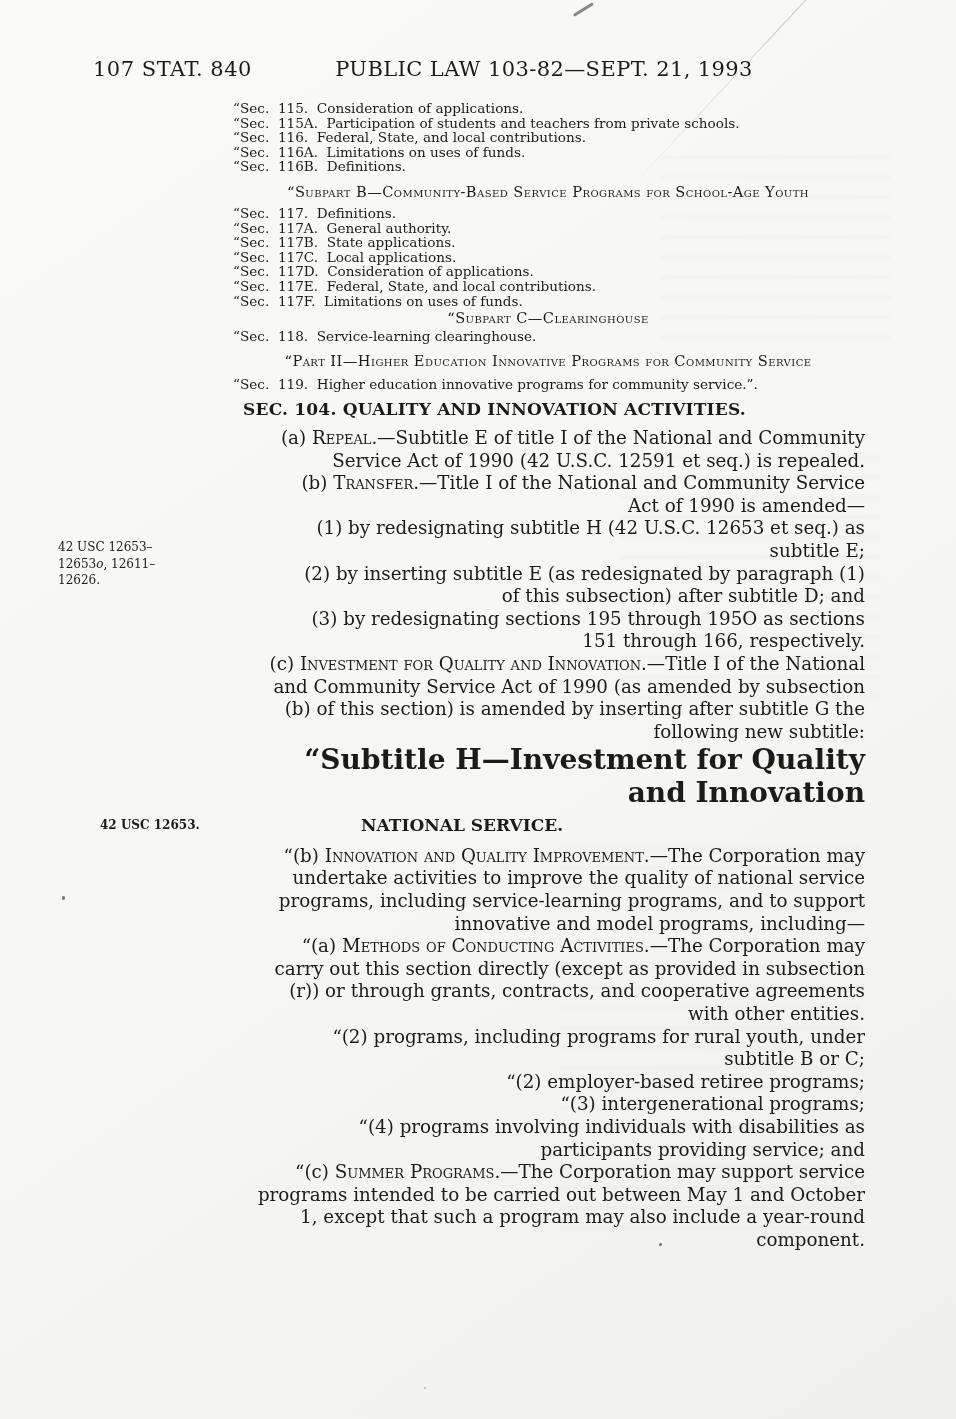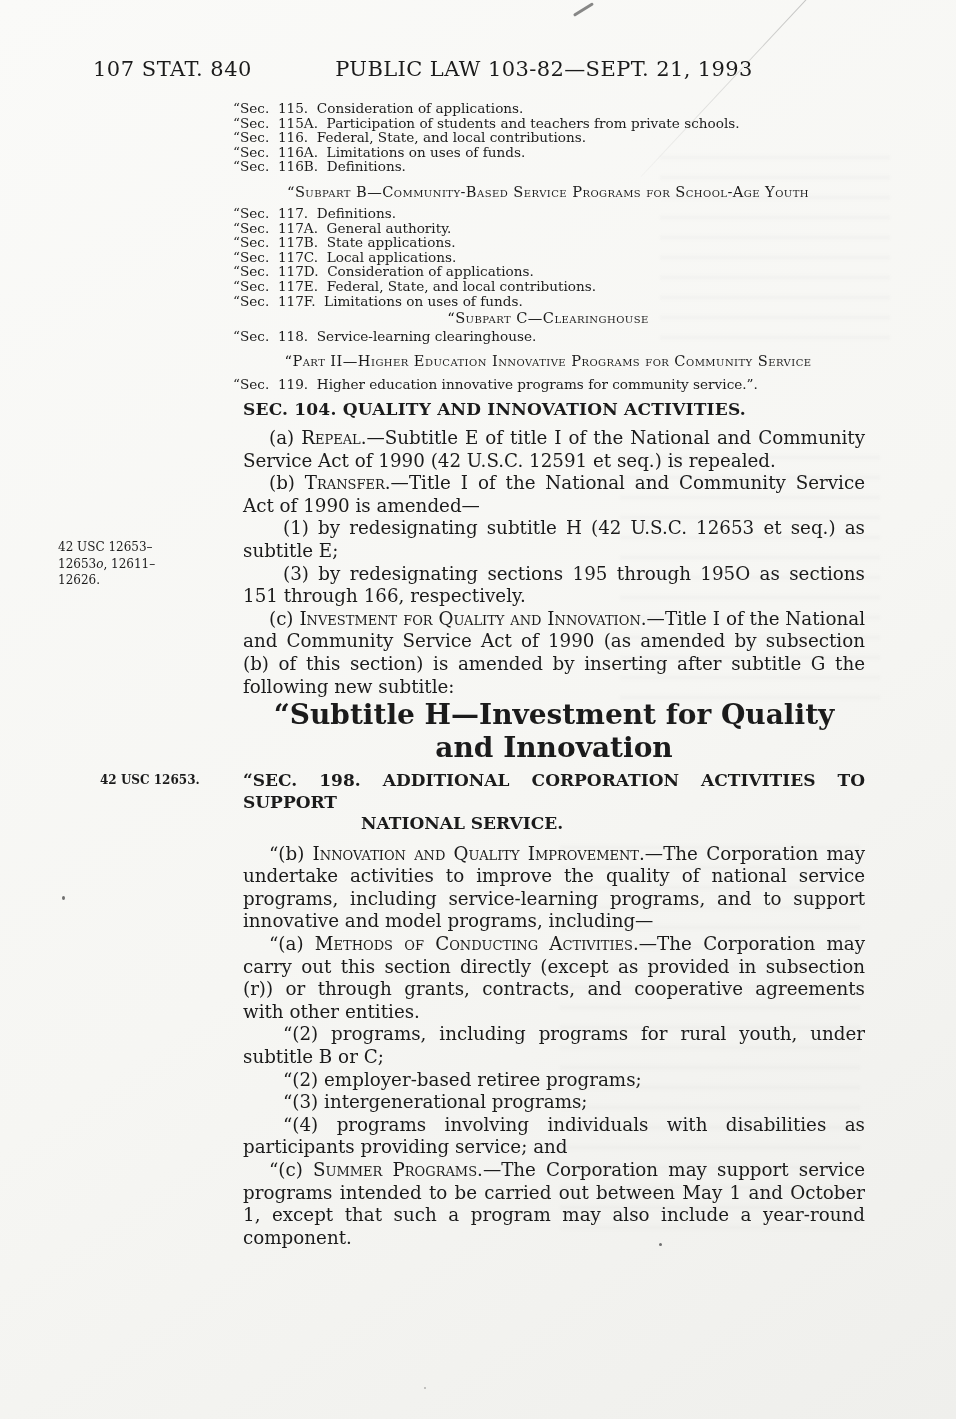--- a/index.html
+++ b/index.html
@@ -43,21 +43,21 @@
   
   .sec-head {
     position:absolute; left:243px; top:399px; width:622px;
     font-weight:bold; font-size:17px; letter-spacing:0.2px;
   }
   
   .flow {
     position:absolute; left:243px; top:427px; width:622px;
     font-size:18.3px; line-height:22.6px; text-align:justify;
   }
-  .flow p { margin:0; }
+  .flow p { margin:0;text-align:right; }
   .p0 { text-indent:26px; }
   .p1 { margin-left:42px; text-indent:40px; position:relative; }
   .sc { font-variant:small-caps; }
   .subtitle-h {
     margin:13px 0 15px; text-align:center; text-indent:0;
     font-weight:bold; font-size:28px; line-height:33px;
   }
   .sec198-head {
     position:relative; margin:6px 0 8px; text-indent:0;
     font-weight:bold; font-size:17px; line-height:21.5px;
@@ -149,29 +149,29 @@
   <div class="flow">
 
     <p class="p0"><span>(a) </span><span class="sc">Repeal.</span><span>—Subtitle E of title I of the National and Community Service Act of 1990 (42 U.S.C. 12591 et seq.) is repealed.</span></p>
 
     <p class="p0"><span>(b) </span><span class="sc">Transfer.</span><span>—Title I of the National and Community Service Act of 1990 is amended—</span></p>
 
     <p class="p1">
       <span class="margin-note" id="note1"><span>42 USC 12653–12653</span><i>o</i><span>, 12611–12626.</span></span>
       <span>(1) by redesignating subtitle H (42 U.S.C. 12653 et seq.) as subtitle E;</span>
     </p>
+    <p class="p1"><span>(2) by inserting subtitle E (as redesignated by paragraph (1) of this subsection) after subtitle D; and</span></p>
     <p class="p1"><span>(3) by redesignating sections 195 through 195O as sections 151 through 166, respectively.</span></p>
 
     <p class="p0"><span>(c) </span><span class="sc">Investment for Quality and Innovation.</span><span>—Title I of the National and Community Service Act of 1990 (as amended by subsection (b) of this section) is amended by inserting after subtitle G the following new subtitle:</span></p>
 
     <p class="subtitle-h">“Subtitle H—Investment for Quality and Innovation</p>
 
     <div class="sec198-head">
       <span class="margin-note" id="note2">42 USC 12653.</span>
-      <div class="l1">“SEC. 198. ADDITIONAL CORPORATION ACTIVITIES TO SUPPORT</div>
       <div class="l2">NATIONAL SERVICE.</div>
     </div>
 
     <p class="p0"><span>“(b) </span><span class="sc">Innovation and Quality Improvement.</span><span>—The Corporation may undertake activities to improve the quality of national service programs, including service-learning programs, and to support innovative and model programs, including—</span></p>
 
     <p class="p0"><span>“(a) </span><span class="sc">Methods of Conducting Activities.</span><span>—The Corporation may carry out this section directly (except as provided in subsection (r)) or through grants, contracts, and cooperative agreements with other entities.</span></p>
 
     <p class="p1"><span>“(2) programs, including programs for rural youth, under subtitle B or C;</span></p>
     <p class="p1"><span>“(2) employer-based retiree programs;</span></p>
     <p class="p1"><span>“(3) intergenerational programs;</span></p>

